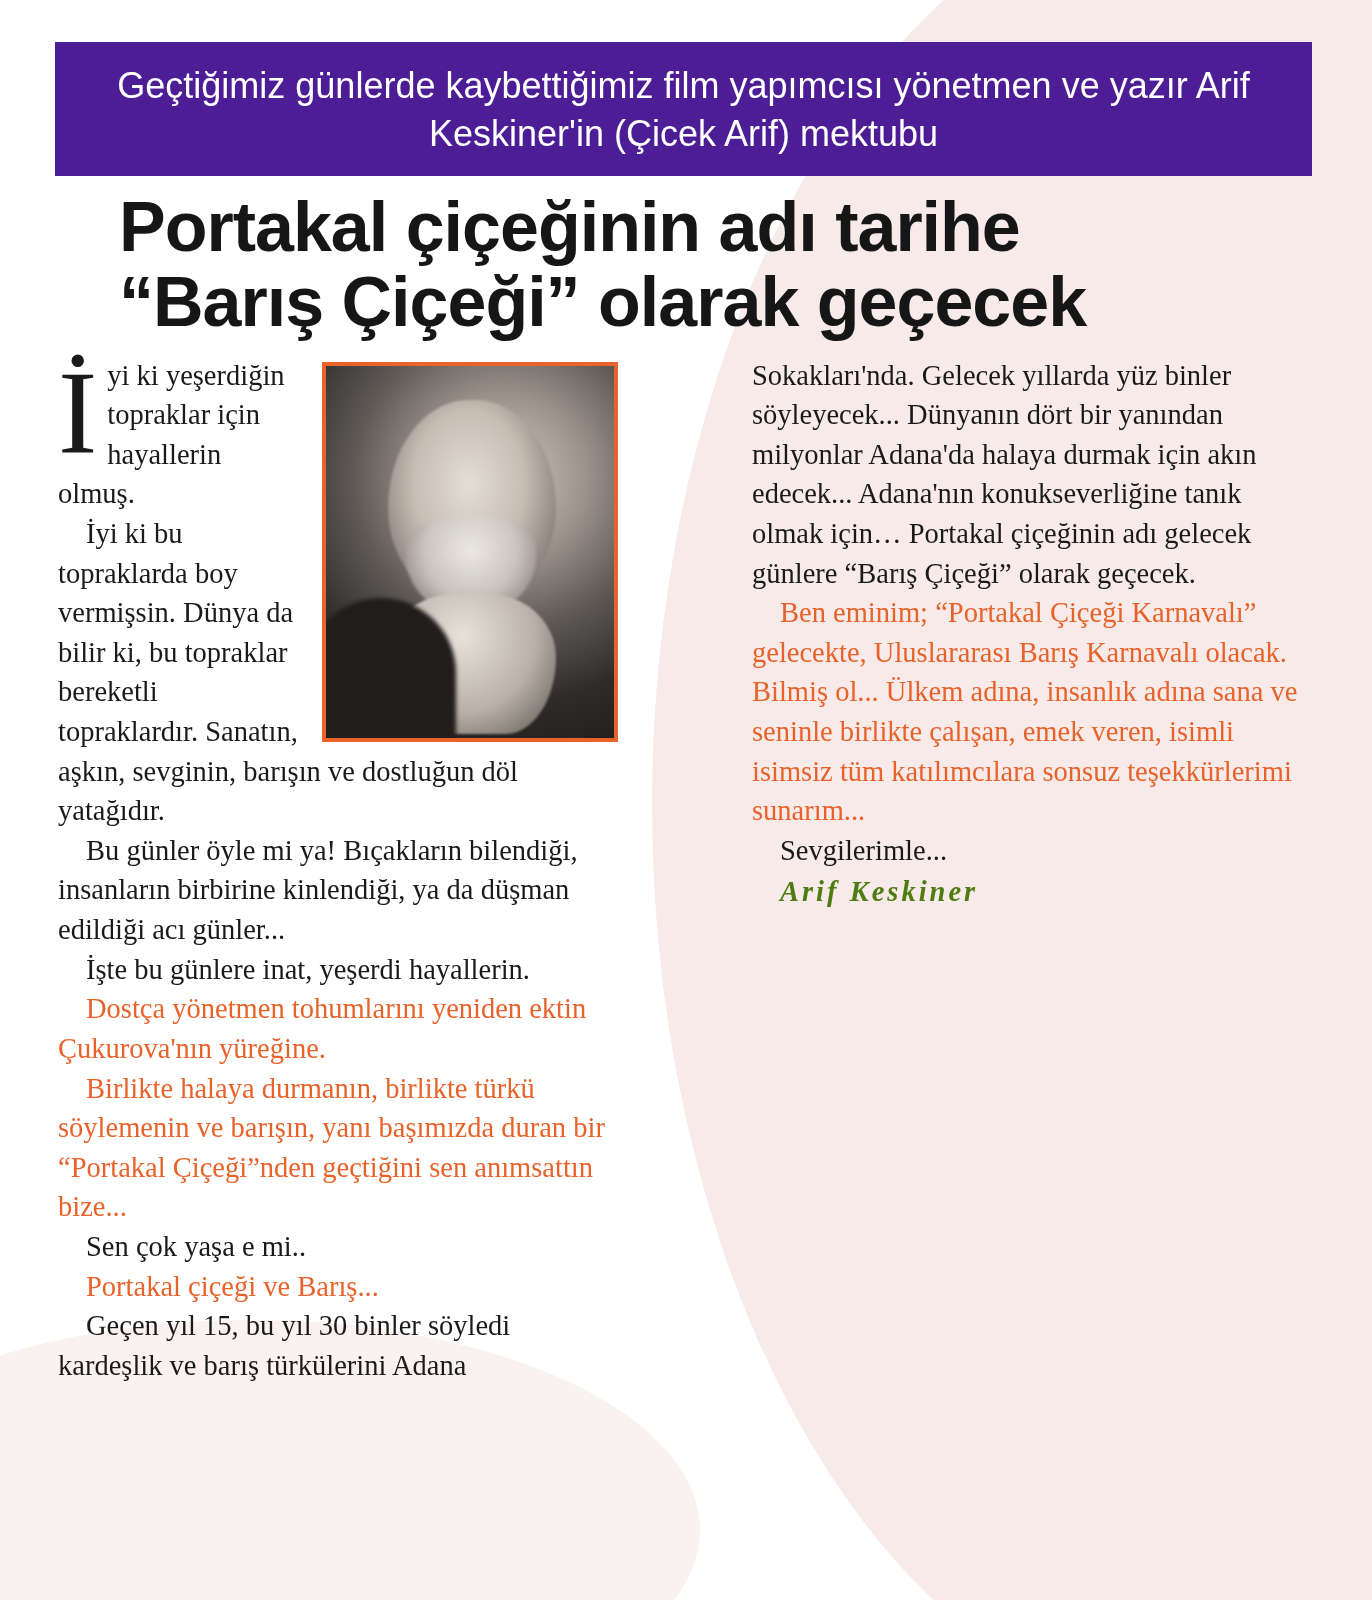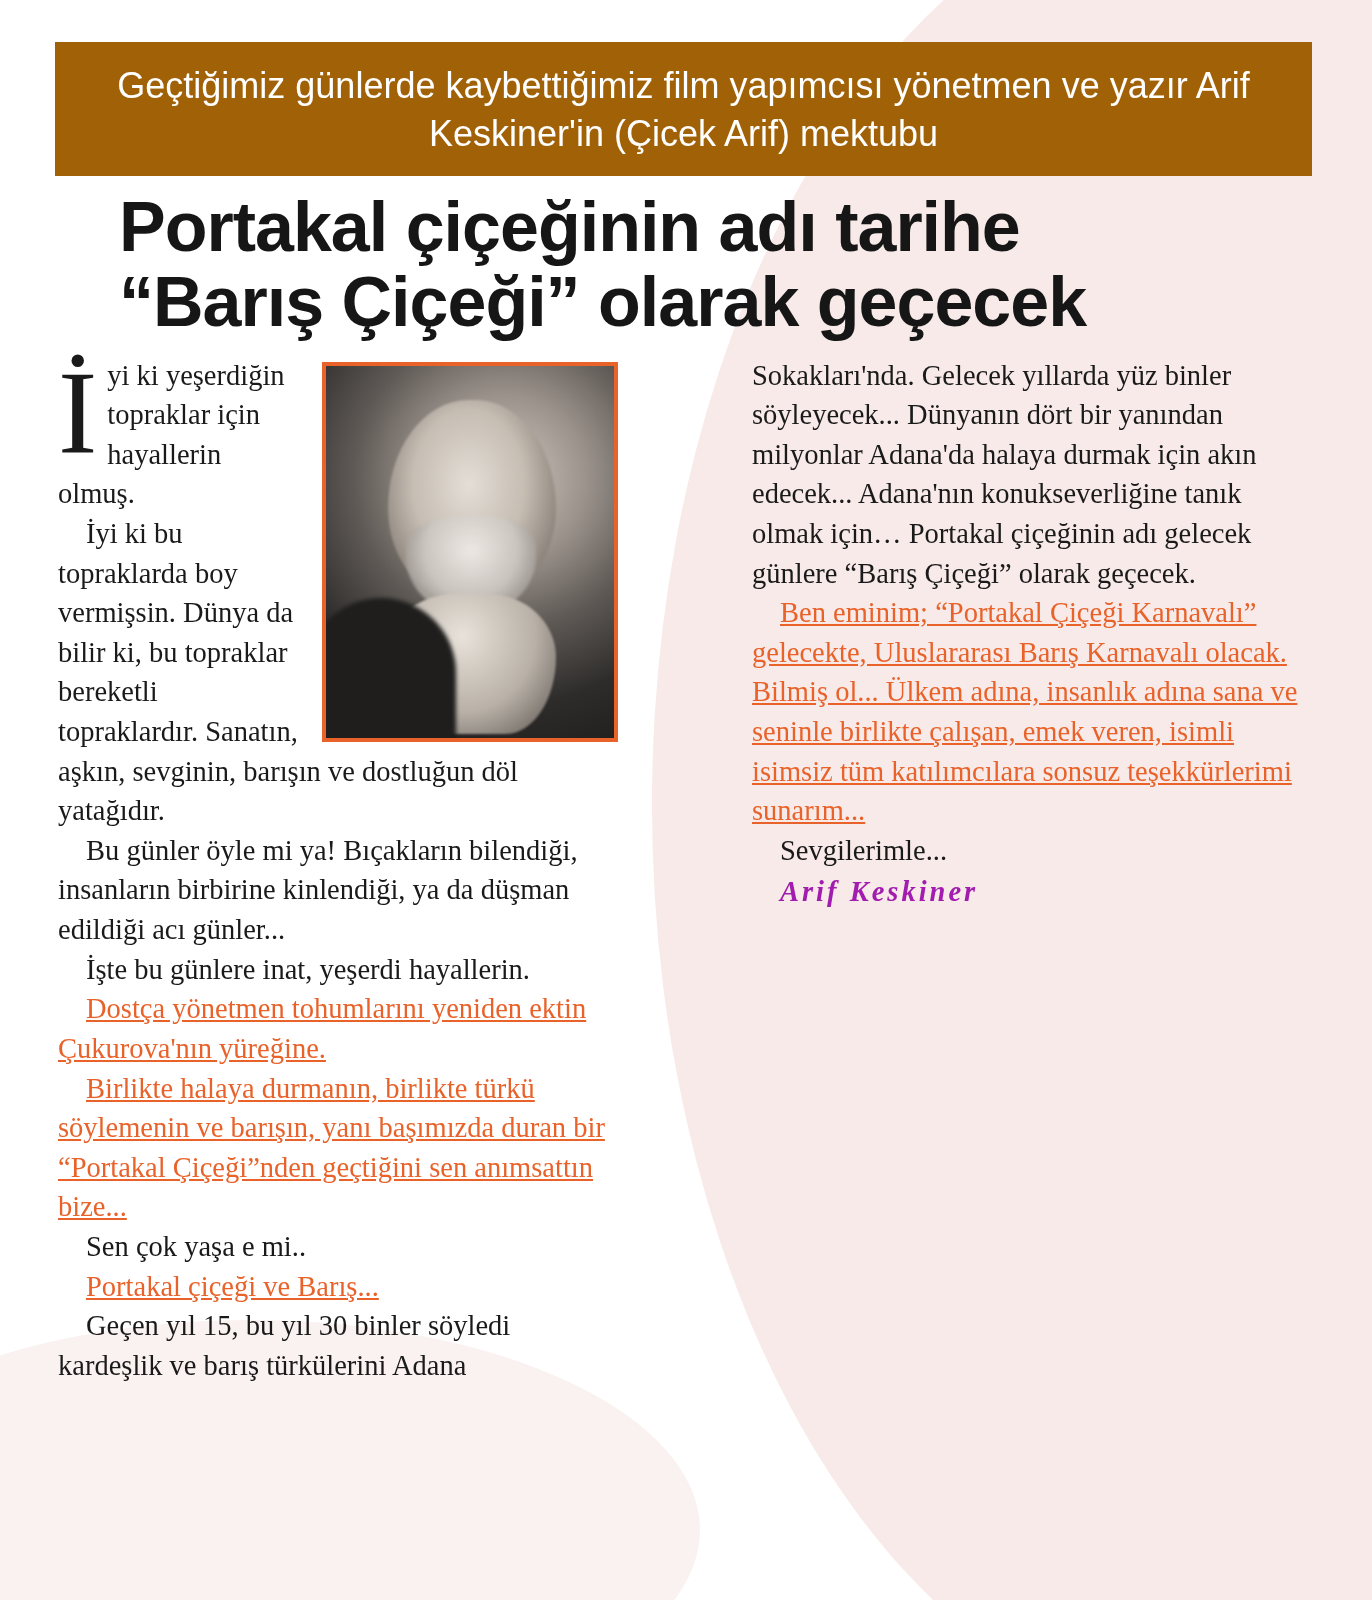--- a/index.html
+++ b/index.html
@@ -35,21 +35,21 @@
     border-radius: 50%;
     z-index: 0;
   }
   .page {
     position: relative;
     z-index: 2;
     padding: 0;
   }
   .kicker {
     margin: 42px 60px 0 55px;
-    background: #a16207;
+    background: #4c1d95;
     color: #ffffff;
     font-family: "Liberation Sans", sans-serif;
     font-size: 36px;
     line-height: 1.33;
     text-align: center;
     padding: 20px 18px 18px 18px;
     font-weight: 400;
   }
   .headline {
     margin: 14px 50px 0 119px;
@@ -151,24 +151,23 @@
     color: #1a1a1a;
   }
   p {
     margin: 0;
   }
   .indent {
     text-indent: 28px;
   }
   .orange {
     color: #e8622a;
-    text-decoration: underline;
   }
   .signature {
-    color: #a21caf;
+    color: #4d7c0f;
     font-weight: bold;
     font-style: italic;
     letter-spacing: 3px;
     text-indent: 28px;
     margin-top: 2px;
   }
 </style>
 </head>
 <body>
 

